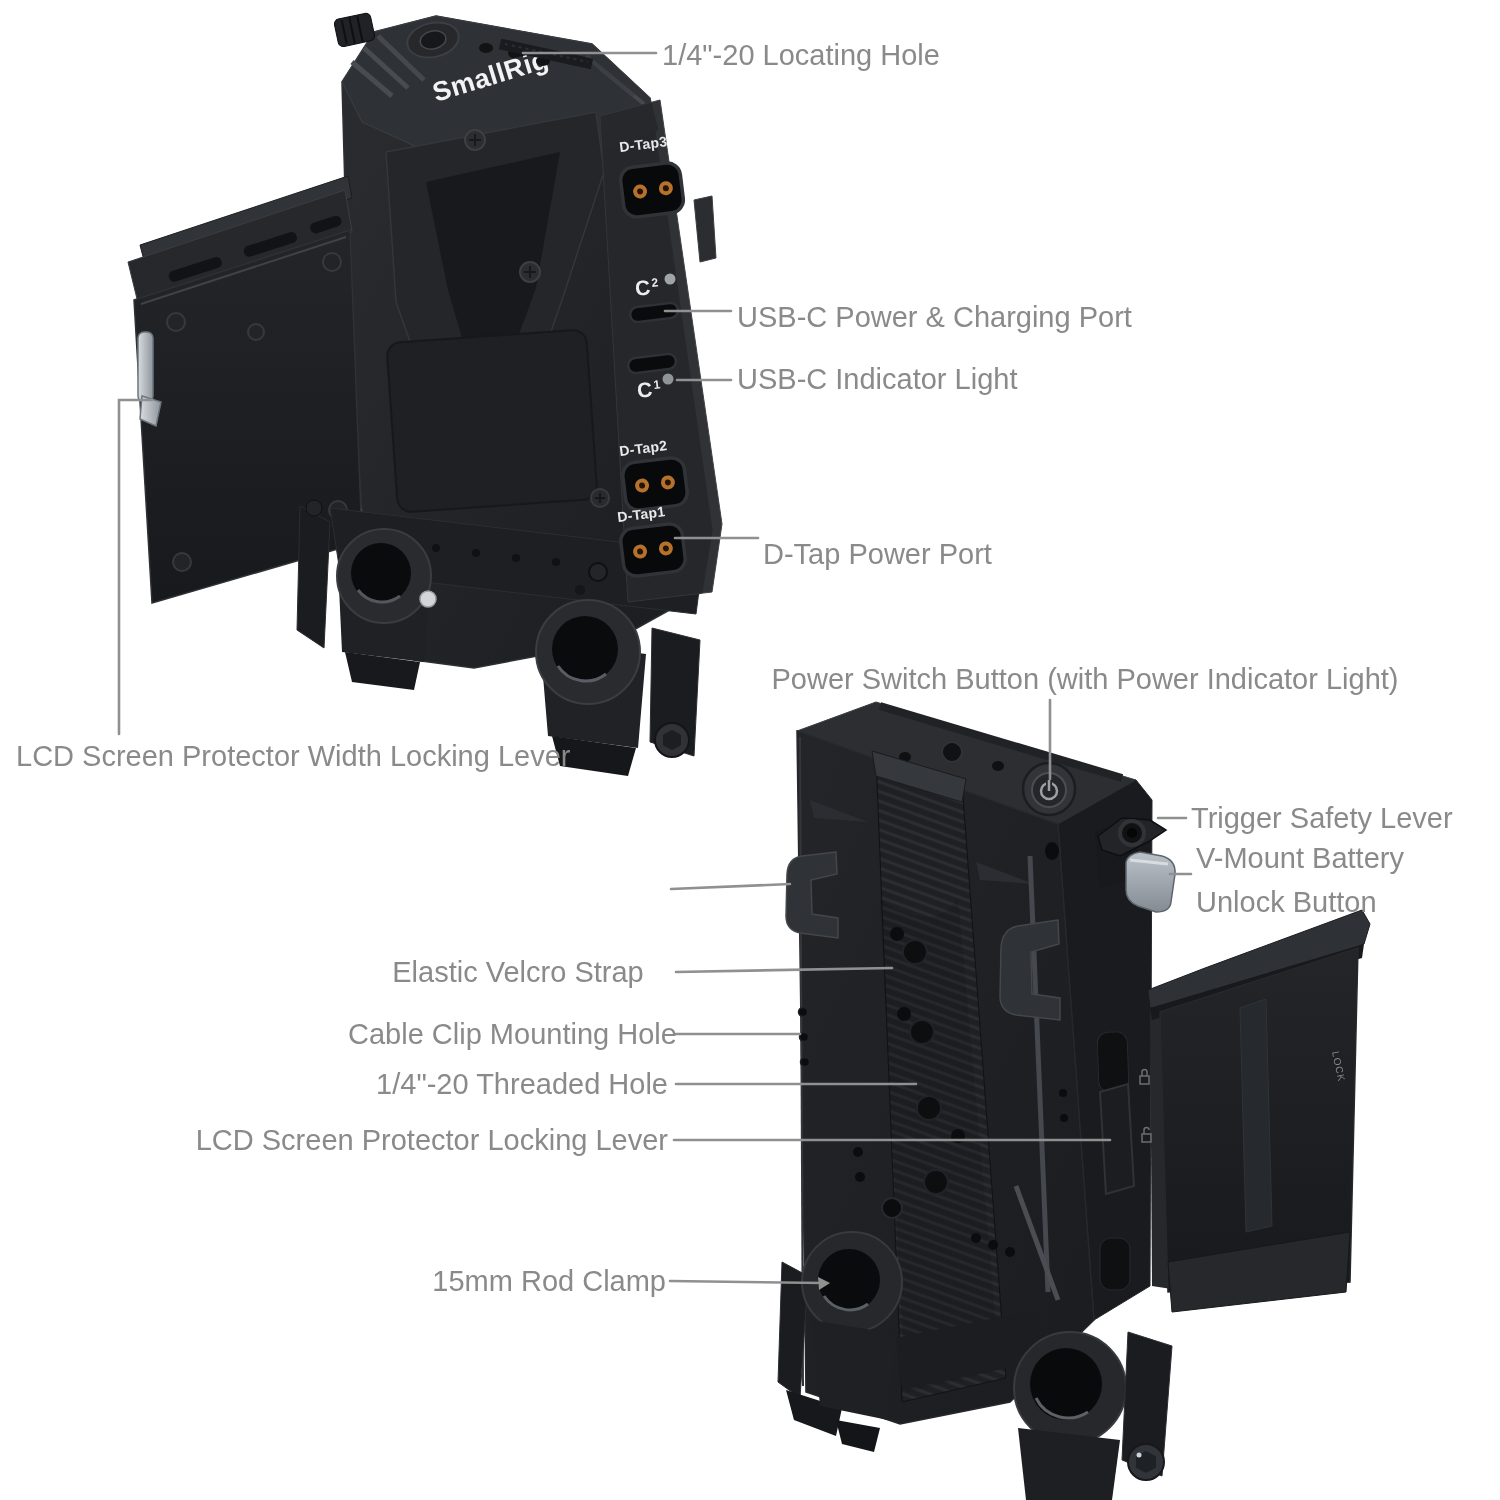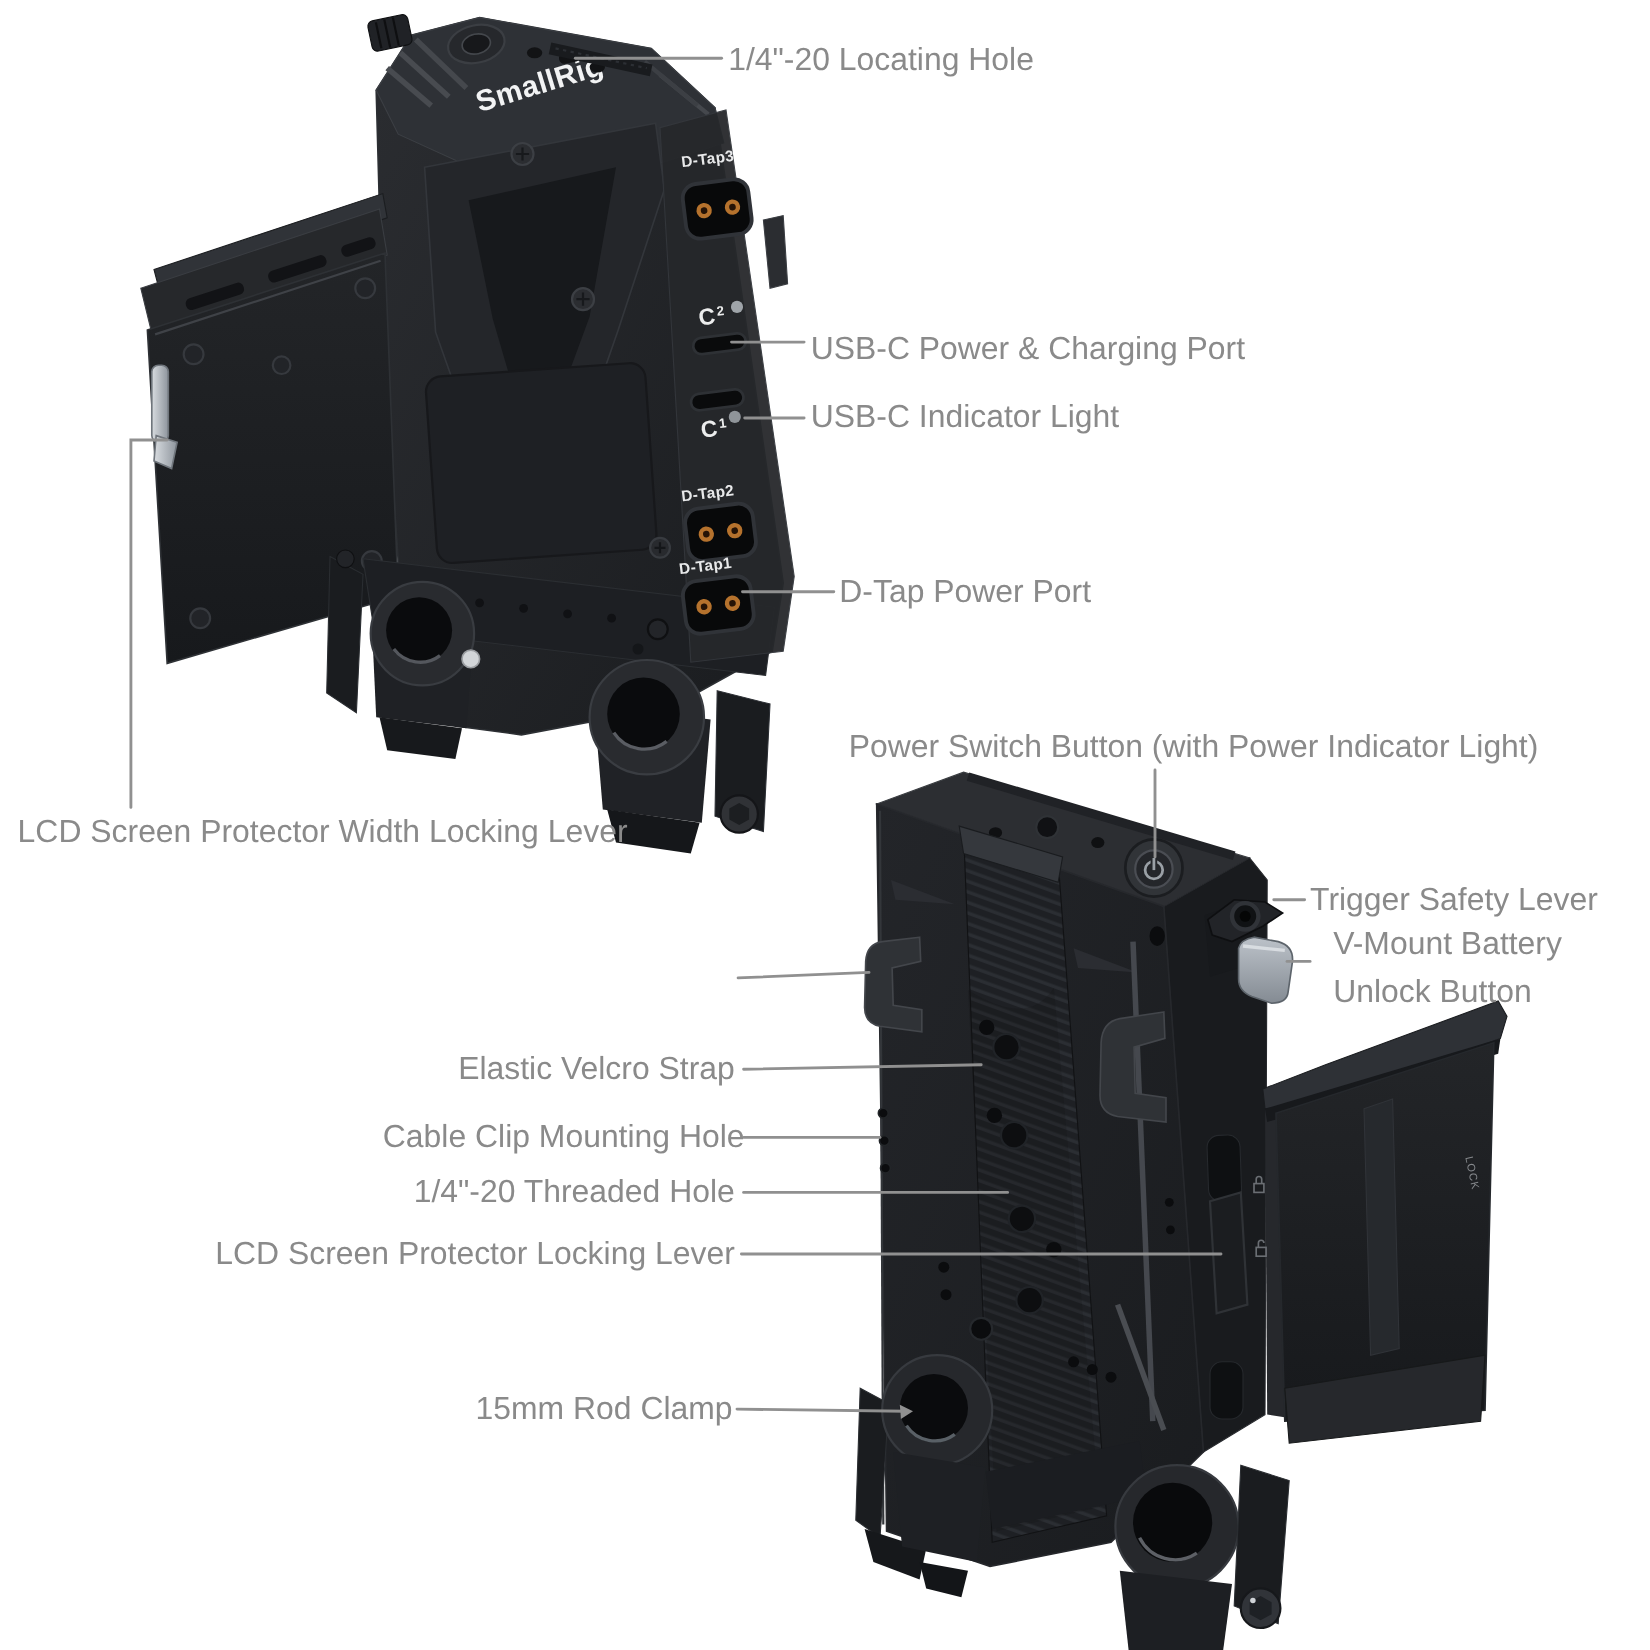--- a/index.html
+++ b/index.html
@@ -1,20 +1,20 @@
 <!DOCTYPE html>
 <html><head>
 <meta charset="utf-8">
 <style>
   html,body{margin:0;padding:0;background:#ffffff;}
   .stage{position:relative;width:1500px;height:1500px;background:#ffffff;overflow:hidden;
          font-family:"Liberation Sans", sans-serif;}
   .stage svg{position:absolute;left:0;top:0;}
   .lbl{position:absolute;font-size:29px;line-height:34px;color:#8a8a8a;white-space:nowrap;}
-  .lbl.wrap{white-space:normal;margin-left:16px;}
+  .lbl.wrap{white-space:normal;}
   .lbl.right{text-align:right;}
   .lbl.center{text-align:center;}
   .logo{font-size:27px;font-weight:bold;fill:#f2f3f4;letter-spacing:.5px;}
   .portlbl{font-size:14px;font-weight:bold;fill:#e8e9ea;letter-spacing:.3px;}
   .clbl{font-size:21px;font-weight:bold;fill:#eceded;}
   .csup{font-size:12px;font-weight:bold;fill:#eceded;}
   .engrave{font-size:10px;fill:#85888c;letter-spacing:1px;}
 </style>
 </head>
 <body>
@@ -315,24 +315,24 @@
     <path d="M676,1084 L916,1084"></path>
     <path d="M674,1140 L1110,1140"></path>
     <path d="M670,1281 L824,1283"></path>
   </g>
   <path d="M818,1277 L830,1283 L819,1290 Z" fill="#909090"></path>
 </svg>
 
 <div class="lbl" style="left:662px;top:38px;">1/4"-20 Locating Hole</div>
 <div class="lbl" style="left:737px;top:300px;">USB-C Power &amp; Charging Port</div>
 <div class="lbl" style="left:737px;top:362px;">USB-C Indicator Light</div>
-<div class="lbl" style="left:763px;top:521px;">D-Tap Power Port</div>
+<div class="lbl" style="left:763px;top:537px;">D-Tap Power Port</div>
 <div class="lbl" style="left:16px;top:739px;">LCD Screen Protector Width Locking Lever</div>
 <div class="lbl center" style="left:730px;top:662px;width:710px;">Power Switch Button (with Power Indicator Light)</div>
 <div class="lbl" style="left:1191px;top:801px;">Trigger Safety Lever</div>
 <div class="lbl wrap" style="left:1196px;top:836px;width:272px;line-height:44px;">V-Mount Battery Unlock Button</div>
-<div class="lbl right" style="left:368px;top:955px;width:300px;">Elastic Velcro Strap</div>
+<div class="lbl right" style="left:368px;top:955px;width:300px;text-align:center;">Elastic Velcro Strap</div>
 <div class="lbl right" style="left:348px;top:1017px;width:320px;">Cable Clip Mounting Hole</div>
 <div class="lbl right" style="left:348px;top:1067px;width:320px;">1/4"-20 Threaded Hole</div>
 <div class="lbl right" style="left:148px;top:1123px;width:520px;">LCD Screen Protector Locking Lever</div>
 <div class="lbl right" style="left:366px;top:1264px;width:300px;">15mm Rod Clamp</div>
 
 </div>
 
 </body></html>

